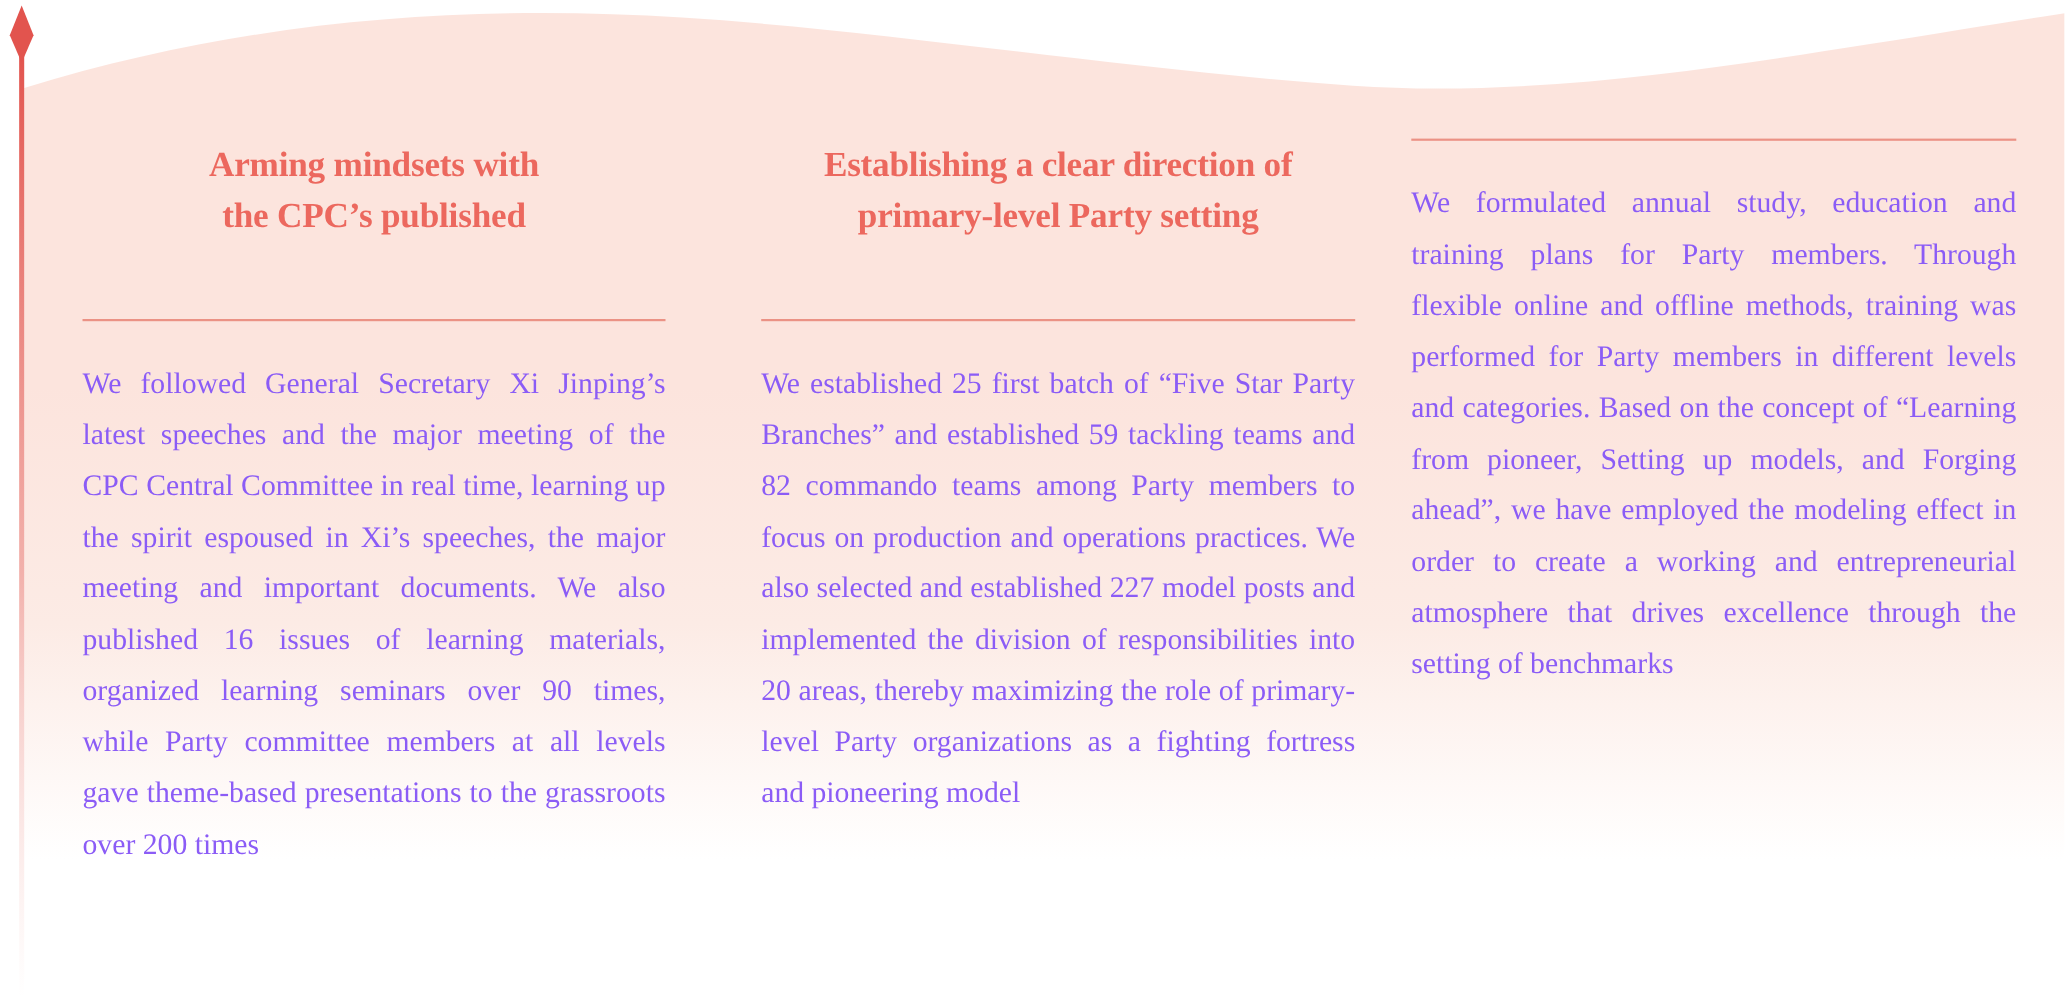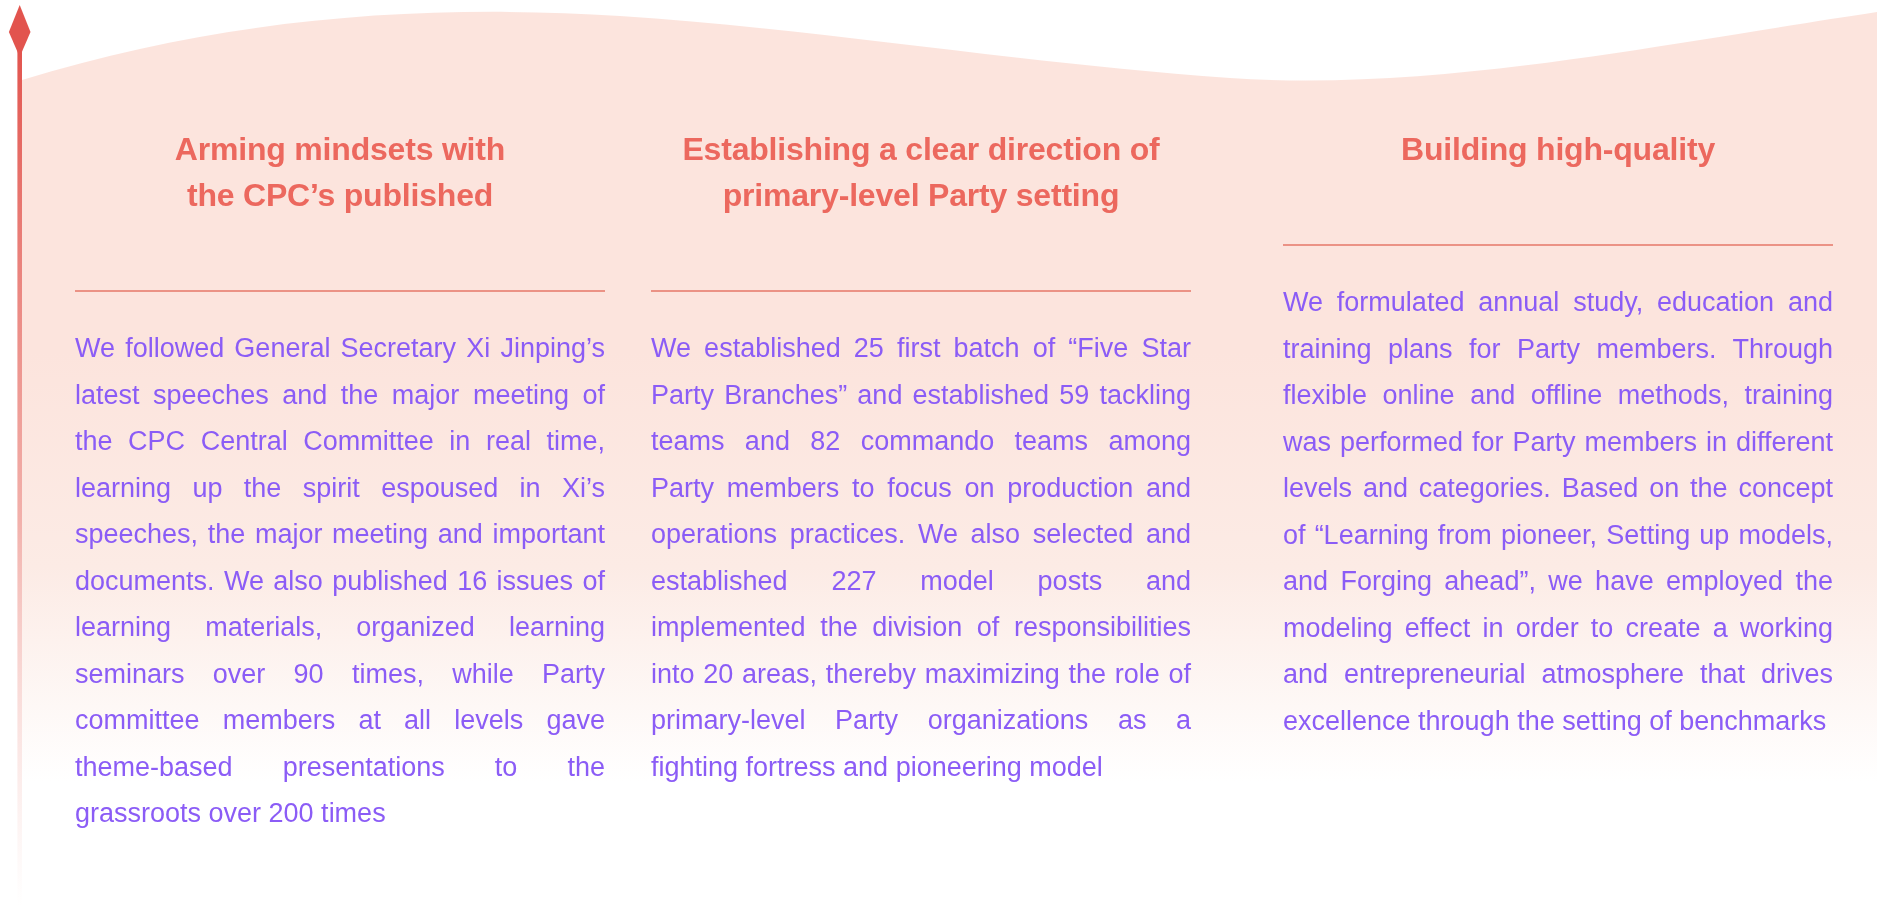--- a/index.html
+++ b/index.html
@@ -2,35 +2,35 @@
 <html><head>
 <meta charset="utf-8">
 <style>
   html, body { margin: 0; padding: 0; background: #ffffff; }
   .page {
     position: relative;
     width: 1877px;
     height: 907px;
     background: #ffffff;
     overflow: hidden;
-    font-family: Liberation Sans, sans-serif;
+    font-family: Liberation Serif, serif;
   }
   .bg-svg {
     position: absolute;
     left: 0; top: 0;
     width: 1877px; height: 907px;
     display: block;
   }
   .column {
     position: absolute;
     top: 0;
     height: 907px;
   }
   .col-1 { left: 75px;   width: 530px; }
-  .col-2 { left: 651px;  width: 540px; }
+  .col-2 { left: 692px;  width: 540px; }
   .col-3 { left: 1283px; width: 550px; }
   .col-heading {
     margin-top: 126px;
     text-align: center;
     color: #ec685e;
     font-size: 32px;
     font-weight: 700;
     line-height: 46px;
     letter-spacing: -0.2px;
   }
@@ -100,19 +100,18 @@
     <div class="col-heading">
       <span class="hline">Establishing a clear direction of</span>
       <span class="hline">primary-level Party setting</span>
     </div>
     <hr class="divider">
     <p class="col-body">We established 25 first batch of “Five Star Party Branches” and established 59 tackling teams and 82 commando teams among Party members to focus on production and operations practices. We also selected and established 227 model posts and implemented the division of responsibilities into 20 areas, thereby maximizing the role of primary-level Party organizations as a fighting fortress and pioneering model</p>
   </div>
 
   <div class="column col-3">
     <div class="col-heading">
-      <span class="hline">Building high-quality</span>
     </div>
     <hr class="divider">
     <p class="col-body">We formulated annual study, education and training plans for Party members. Through flexible online and offline methods, training was performed for Party members in different levels and categories. Based on the concept of “Learning from pioneer, Setting up models, and Forging ahead”, we have employed the modeling effect in order to create a working and entrepreneurial atmosphere that drives excellence through the setting of benchmarks</p>
   </div>
 
 </div>
 
 </body></html>

